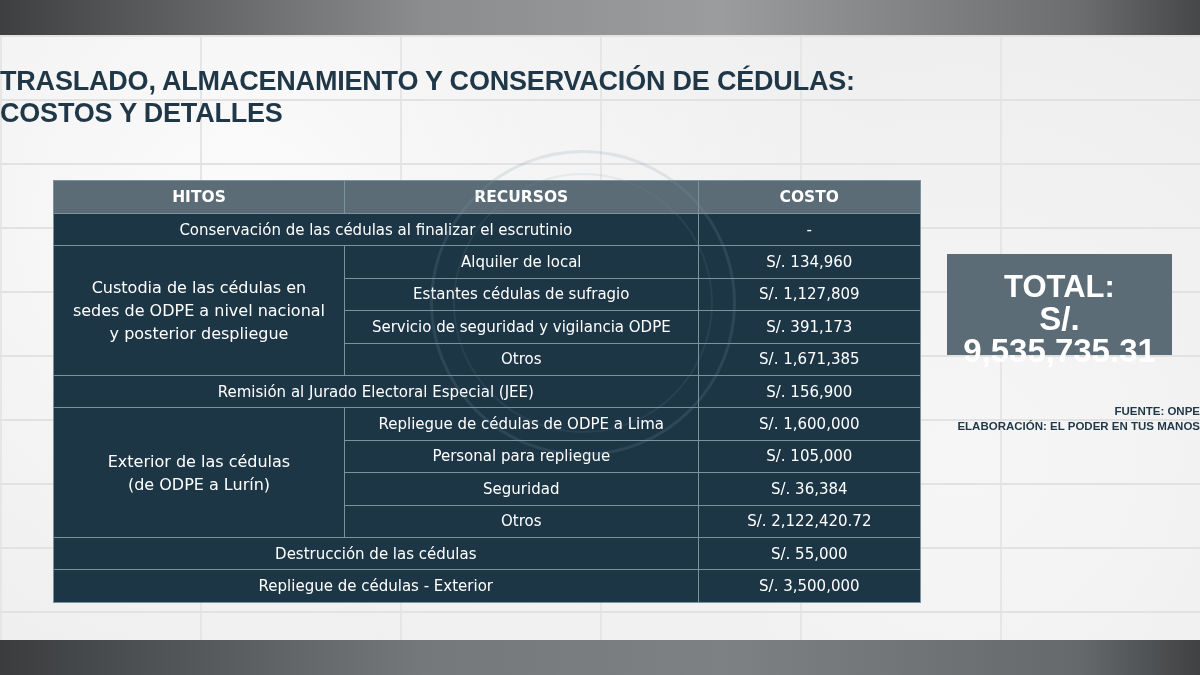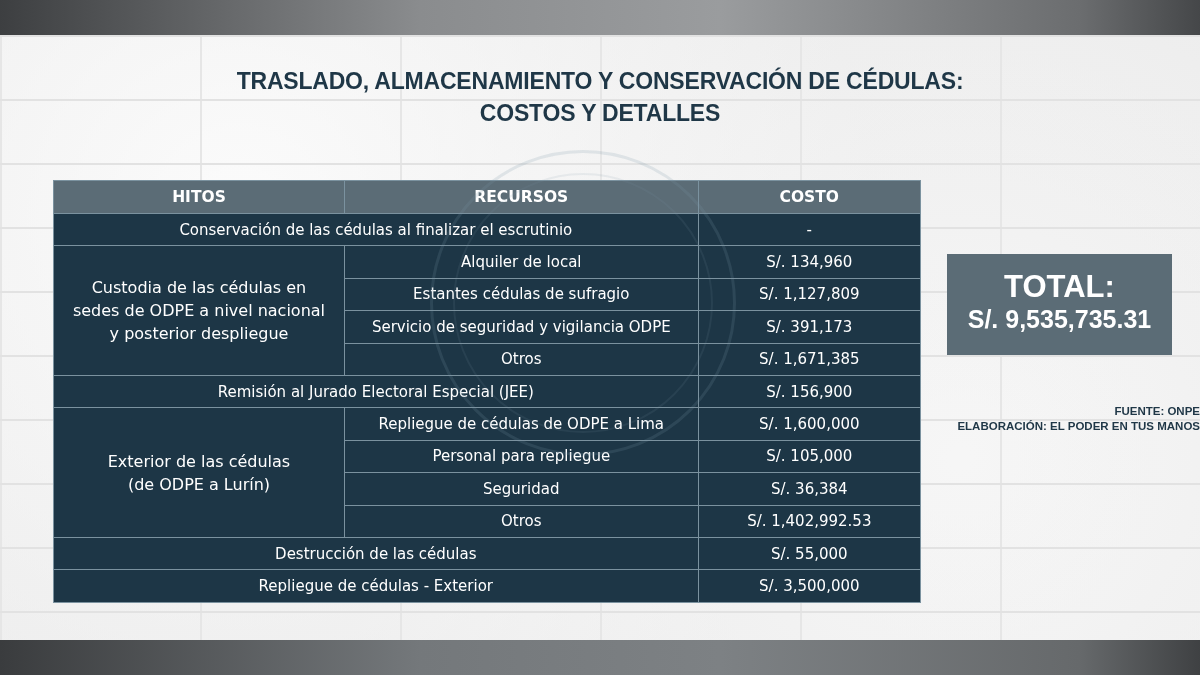--- a/index.html
+++ b/index.html
@@ -21,23 +21,23 @@
     background-color: #efefef;
     background-image:
       linear-gradient(#e2e2e2 2px, transparent 2px),
       linear-gradient(90deg, #e6e6e6 2px, transparent 2px),
       radial-gradient(circle at 20% 30%, rgba(255,255,255,0.8), rgba(230,230,230,0.2) 60%),
       radial-gradient(circle at 80% 70%, rgba(255,255,255,0.7), rgba(225,225,225,0.2) 60%);
     background-size: 1200px 64px, 200px 64px, 100% 100%, 100% 100%;
   }
   .title {
     position: absolute; left: 0; top: 30px; width: 1200px;
-    text-align: center; color: #1f3747;
+    color: #1f3747;
     font-family: "Liberation Sans", sans-serif; font-weight: bold;
-    font-size: 23px; line-height: 32px; letter-spacing: -0.2px;
+    font-size: 27px; line-height: 32px; letter-spacing: -0.2px;
   }
   .table {
     position: absolute; left: 53px; top: 108px; width: 868px;
     border-collapse: collapse;
     font-family: "DejaVu Sans", sans-serif;
     color: #ffffff; font-size: 15px; margin-top: 37px;
   }
   .table td, .table th {
     border: 1px solid #7b929f;
     text-align: center; vertical-align: middle;
@@ -61,21 +61,21 @@
     content: ""; position: absolute; left: 20px; top: 20px; right: 20px; bottom: 20px;
     border-radius: 50%; border: 2px solid rgba(120,150,165,0.12);
   }
   .total-box {
     position: absolute; left: 947px; top: 219px; width: 225px; height: 101px;
     background: #5b6c76; color: #ffffff;
     font-family: "Liberation Sans", sans-serif; font-weight: bold;
     text-align: center; box-sizing: border-box; padding-top: 17px;
   }
   .total-label { font-size: 31px; line-height: 32px; }
-  .total-value { font-size: 25px; line-height: 32px; }
+  .total-value { font-size: 33px; line-height: 32px; }
   .source {
     position: absolute; left: 930px; top: 327px; width: 270px;
     text-align: right; color: #1f3747;
     font-family: "Liberation Sans", sans-serif; font-weight: bold;
     font-size: 11.5px; line-height: 15px; margin-top: 42px;
   }
 </style>
 </head>
 <body>
 
@@ -140,21 +140,21 @@
       <tr>
         <td>Personal para repliegue</td>
         <td>S/. 105,000</td>
       </tr>
       <tr>
         <td>Seguridad</td>
         <td>S/. 36,384</td>
       </tr>
       <tr>
         <td>Otros</td>
-        <td>S/. 1,402,992.53</td>
+        <td>S/. 2,122,420.72</td>
       </tr>
 
       <tr>
         <td colspan="2">Destrucción de las cédulas</td>
         <td>S/. 55,000</td>
       </tr>
       <tr>
         <td colspan="2">Repliegue de cédulas - Exterior</td>
         <td>S/. 3,500,000</td>
       </tr>

